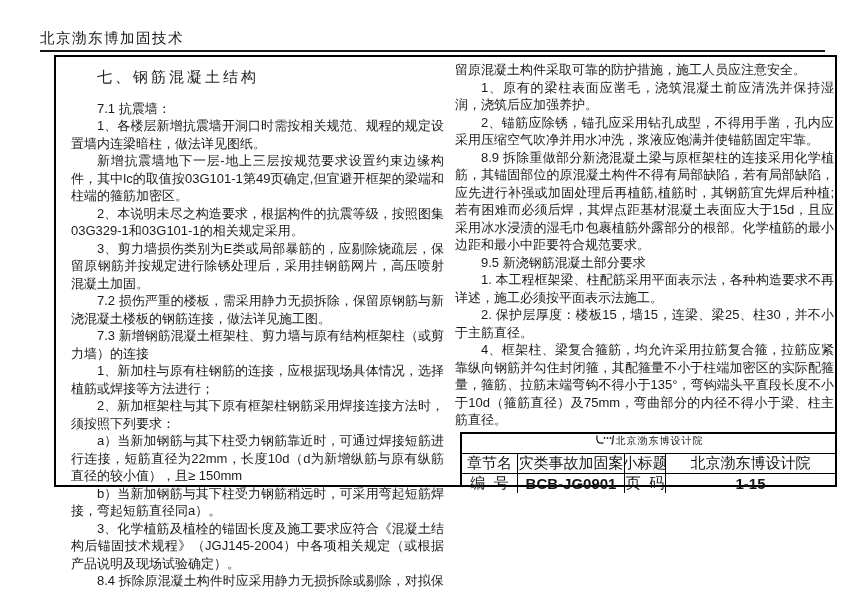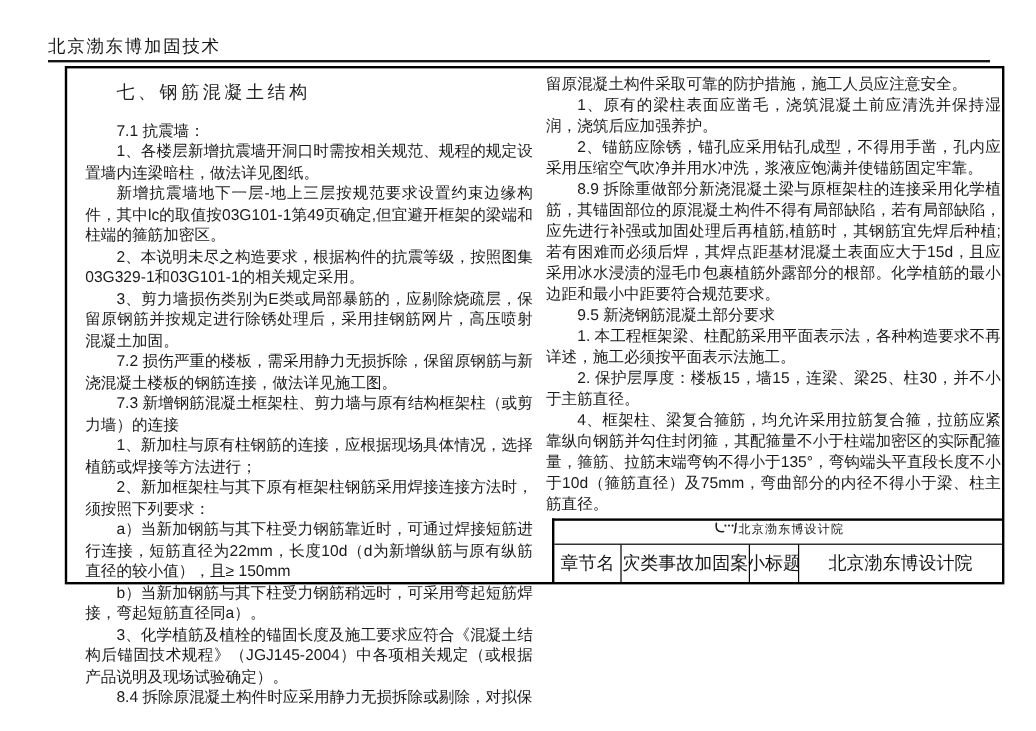--- a/index.html
+++ b/index.html
@@ -149,15 +149,21 @@
         <path d="M19.5 2 C18.5 5 19.5 8 18 10" stroke="#222" fill="none" stroke-width="1.3" stroke-linecap="round"></path>
       </svg>
       <span>北京渤东博设计院</span>
     </div>
     <div class="tb-row">
       <div class="tb-cell tb-c1">章节名</div>
       <div class="tb-cell tb-c2">火灾类事故加固案例</div>
       <div class="tb-cell tb-c3">小标题</div>
       <div class="tb-cell tb-c4">北京渤东博设计院</div>
     </div>
+    <div class="tb-row">
+      <div class="tb-cell tb-c1">编  号</div>
+      <div class="tb-cell tb-c2 tb-bold">BCB-JG0901</div>
+      <div class="tb-cell tb-c3">页  码</div>
+      <div class="tb-cell tb-c4 tb-bold">1-15</div>
+    </div>
   </div>
 
 </div>
 
 </body></html>

